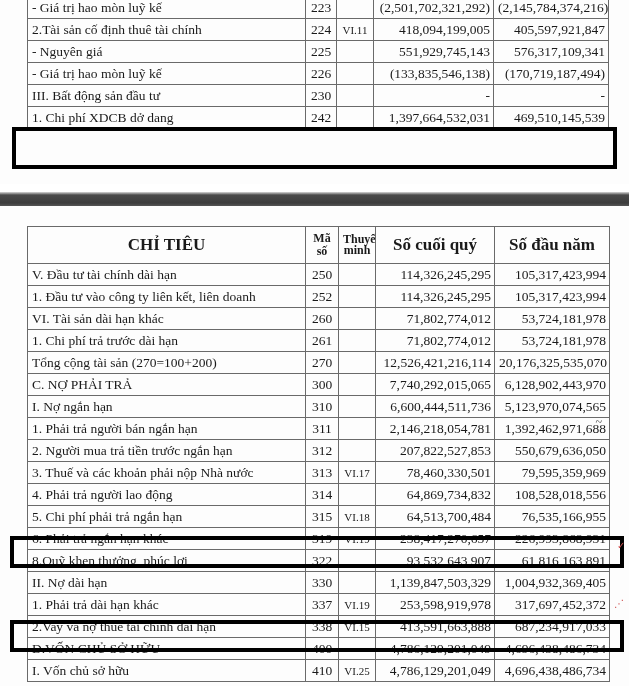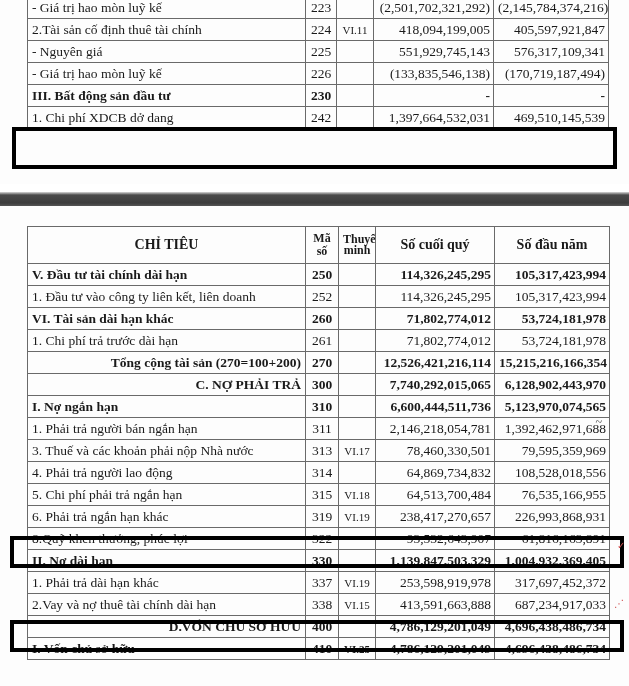--- a/index.html
+++ b/index.html
@@ -5,26 +5,26 @@
   html, body { margin:0; padding:0; }
   body { width:629px; height:686px; background:#ffffff; position:relative; overflow:hidden;
          font-family:"Liberation Serif", "DejaVu Serif", serif; color:#1a1a1a; }
   .page { position:absolute; left:0; width:629px; background:#fdfdfd; }
   #page-top { top:0; height:184px; }
   #page-bottom { top:206px; height:480px; }
   .divider { position:absolute; left:0; top:192px; width:629px; height:14px;
              background:linear-gradient(#d8d8d8 0px, #4a4a4a 3px, #3d3d3d 11px, #555 14px); }
   table { position:absolute; border-collapse:collapse; table-layout:fixed; font-size:13.5px; }
   td, th { border:1px solid #6a6a6a; padding:0 4px; height:21px; white-space:nowrap; overflow:hidden; }
-  th { font-weight:bold; font-size:14px; }
+  th { font-weight:bold; font-size:17px; }
   td.code { text-align:center; padding:0; }
   td.note { text-align:center; padding:0; font-size:11px; }
   td.num { text-align:right; padding-right:3px; }
-  tr.bold td { font-weight:bold; }
-  tr.center td.label { text-align:right; }
+  tr.bold td { font-weight:normal; }
+  tr.center td.label { text-align:left; }
   #table-top { left:27px; top:-4px; width:581px; }
   #table-bottom { left:27px; top:20px; width:582px; }
   .hdr th { height:36px; }
   .hdr th.small { font-size:12px; line-height:11px; }
   .hdr th.ma { font-size:12px; line-height:13px;margin-top:34px; }
   .highlight { position:absolute; border:4px solid #000; box-sizing:border-box; pointer-events:none; }
   #hl-1 { left:12px; top:127px; width:605px; height:42px; }
   #hl-2 { left:10px; top:536px; width:614px; height:32px; }
   #hl-3 { left:10px; top:620px; width:614px; height:32px; }
   .mark { position:absolute; color:#d05050; font-size:10px; }
@@ -137,21 +137,21 @@
           <td class="code">261</td>
           <td class="note"></td>
           <td class="num">71,802,774,012</td>
           <td class="num">53,724,181,978</td>
         </tr>
         <tr class="bold center">
           <td class="label">Tổng cộng tài sản (270=100+200)</td>
           <td class="code">270</td>
           <td class="note"></td>
           <td class="num">12,526,421,216,114</td>
-          <td class="num">15,215,216,166,354</td>
+          <td class="num">20,176,325,535,070</td>
         </tr>
         <tr class="bold center">
           <td class="label">C. NỢ PHẢI TRẢ</td>
           <td class="code">300</td>
           <td class="note"></td>
           <td class="num">7,740,292,015,065</td>
           <td class="num">6,128,902,443,970</td>
         </tr>
         <tr class="bold">
           <td class="label">I. Nợ ngắn hạn</td>
@@ -159,20 +159,27 @@
           <td class="note"></td>
           <td class="num">6,600,444,511,736</td>
           <td class="num">5,123,970,074,565</td>
         </tr>
         <tr>
           <td class="label">1. Phải trả người bán ngắn hạn</td>
           <td class="code">311</td>
           <td class="note"></td>
           <td class="num">2,146,218,054,781</td>
           <td class="num">1,392,462,971,688</td>
+        </tr>
+        <tr>
+          <td class="label">2. Người mua trả tiền trước ngắn hạn</td>
+          <td class="code">312</td>
+          <td class="note"></td>
+          <td class="num">207,822,527,853</td>
+          <td class="num">550,679,636,050</td>
         </tr>
         <tr>
           <td class="label">3. Thuế và các khoản phải nộp Nhà nước</td>
           <td class="code">313</td>
           <td class="note">VI.17</td>
           <td class="num">78,460,330,501</td>
           <td class="num">79,595,359,969</td>
         </tr>
         <tr>
           <td class="label">4. Phải trả người lao động</td>

